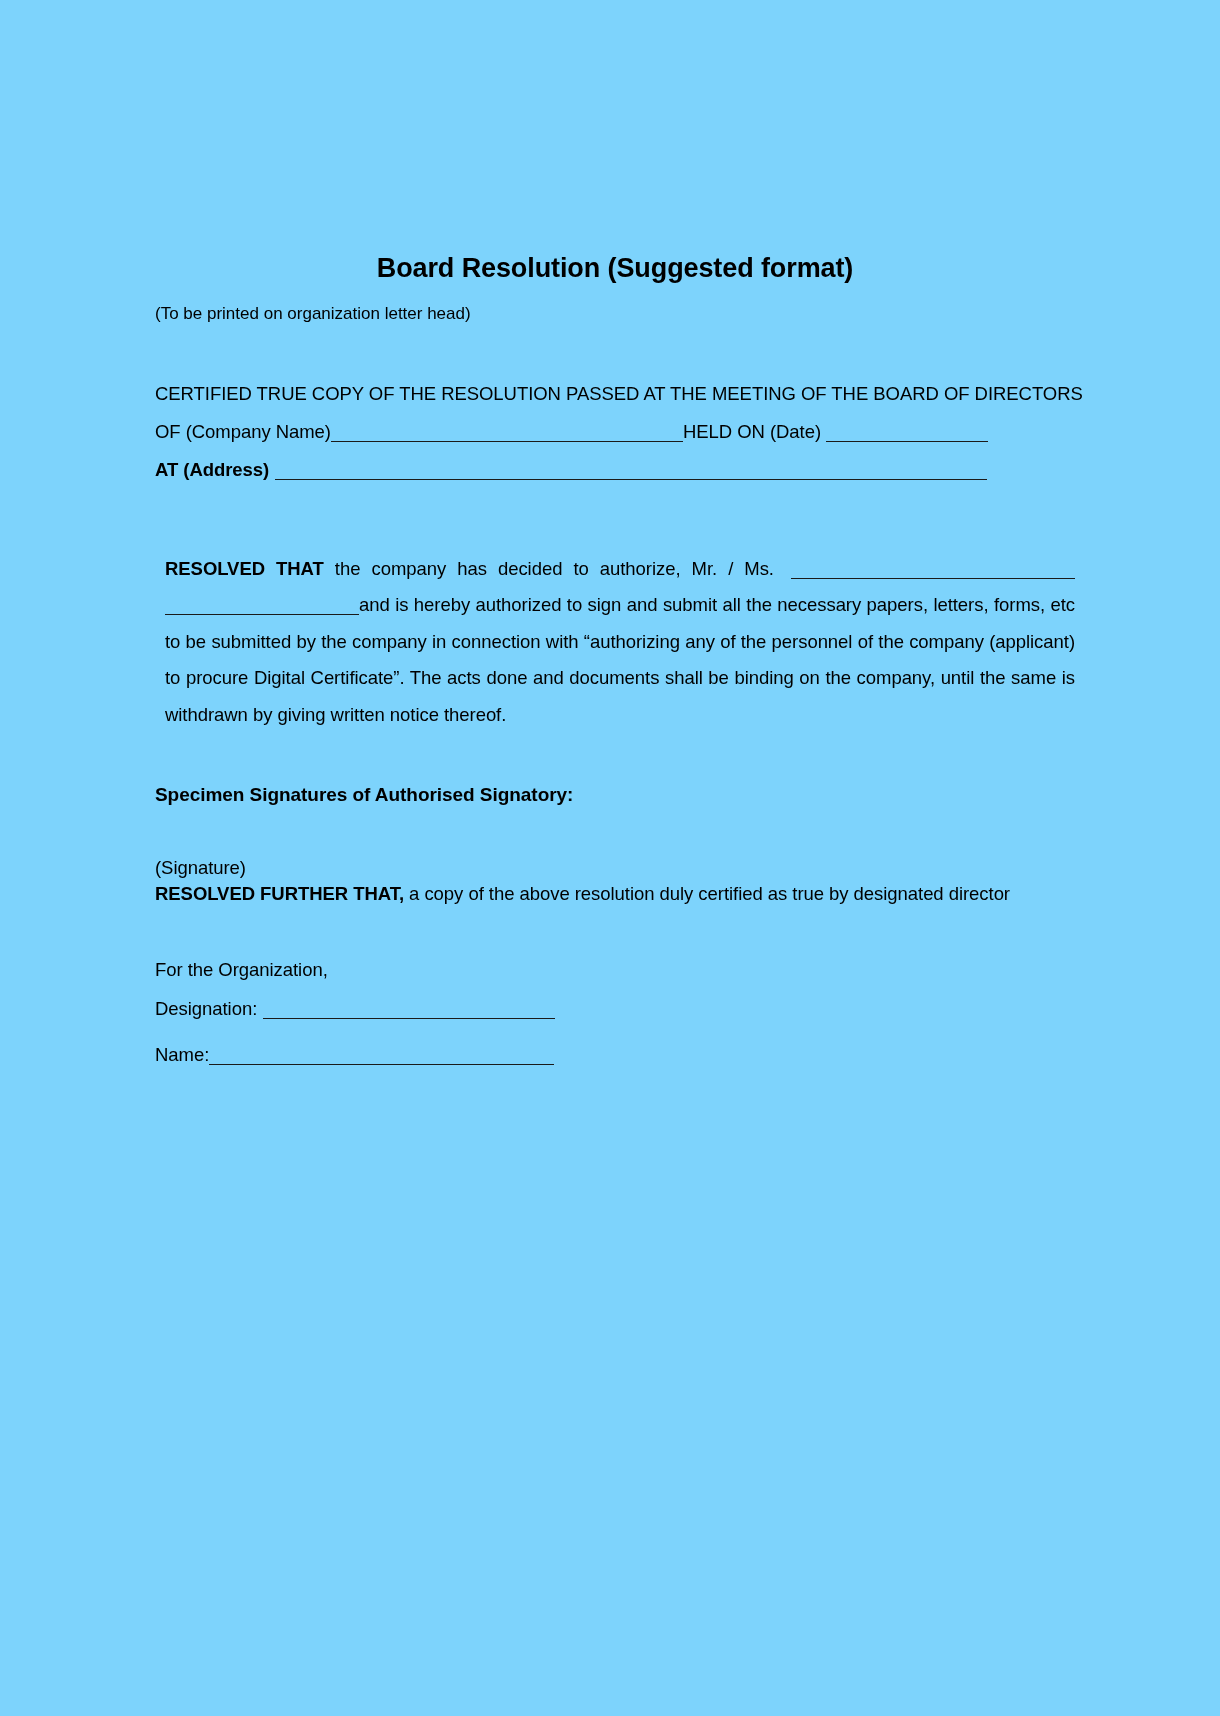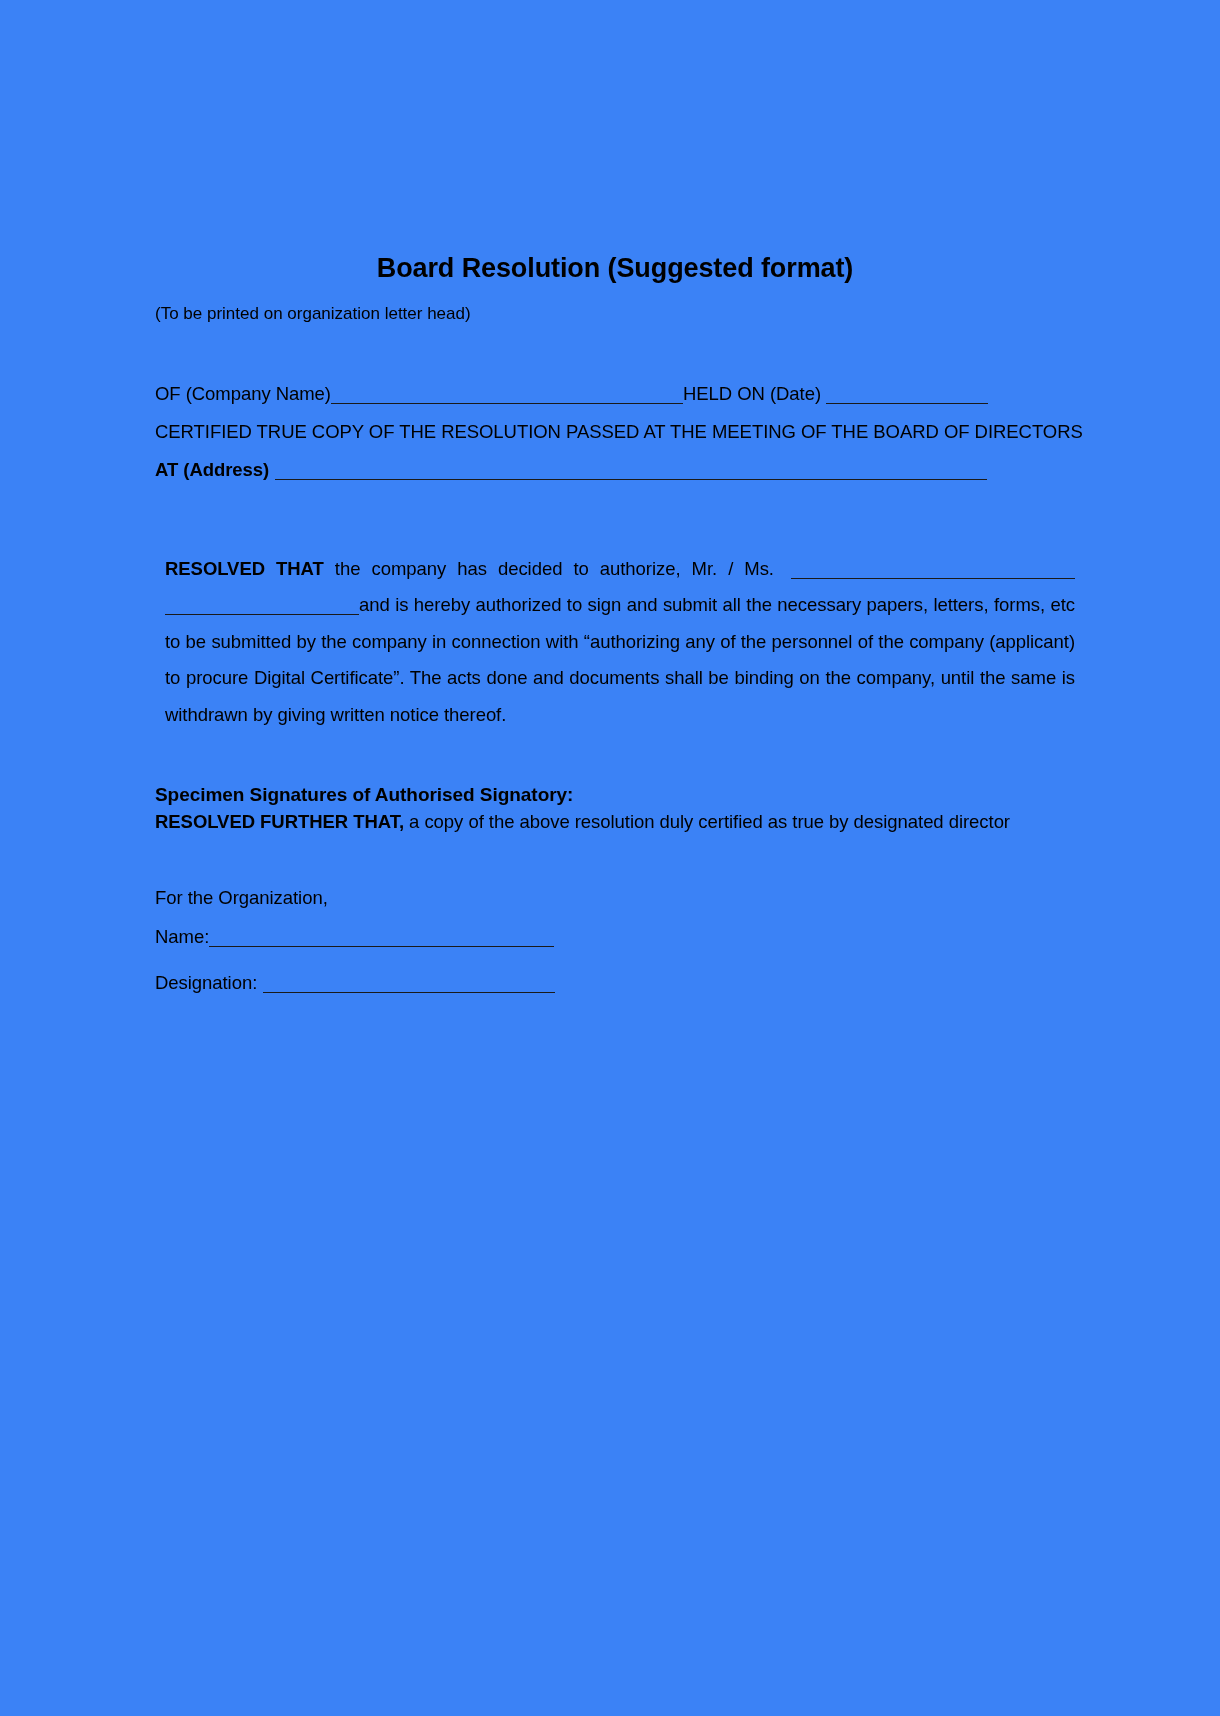--- a/index.html
+++ b/index.html
@@ -12,21 +12,21 @@
     width: 1220px;
     height: 1716px;
     font-family: "Liberation Sans", sans-serif;
     color: #000000;
     -webkit-font-smoothing: antialiased;
   }
   .page {
     position: relative;
     width: 1220px;
     height: 1716px;
-    background: #3b82f6;
+    background: #7dd3fc;
     box-sizing: border-box;
   }
   .content {
     position: absolute;
     left: 155px;
     top: 0;
     width: 920px;
   }
   .doc-title {
     text-align: center;
@@ -133,47 +133,48 @@
 
 <div class="page">
   <div class="content">
 
     <h1 class="doc-title">Board Resolution (Suggested format)</h1>
 
     <div class="doc-subtitle">(To be printed on organization letter head)</div>
 
     <div class="block-gap-1"></div>
 
+    <div class="line">CERTIFIED TRUE COPY OF THE RESOLUTION PASSED AT THE MEETING OF THE BOARD OF DIRECTORS</div>
+
     <div class="line">
       <span>OF (Company Name)</span><span class="rule rule-company"></span><span>HELD ON  (Date)</span> <span class="rule rule-date"></span>
     </div>
-
-    <div class="line">CERTIFIED TRUE COPY OF THE RESOLUTION PASSED AT THE MEETING OF THE BOARD OF DIRECTORS</div>
 
     <div class="line-addr">
       <span>AT (Address)</span><span class="rule rule-address"></span>
     </div>
 
     <div class="para para-resolved">
       <span class="first-line"><b>RESOLVED THAT</b><span> the company has decided to authorize, Mr. / Ms. </span><span class="rule rule-person"></span></span><span class="rule rule-person2"></span><span>and is hereby authorized to sign and submit all the necessary papers, letters, forms, etc to be submitted by the company in connection with “authorizing any of the personnel of the company (applicant) to procure Digital Certificate”. The acts done and documents shall be binding on the company, until the same is withdrawn by giving written notice thereof.</span>
     </div>
 
     <div class="heading-specimen">Specimen Signatures of Authorised Signatory:</div>
 
+    <div class="signature-label">(Signature)</div>
 
     <div class="para-further">
       <b>RESOLVED FURTHER THAT,</b><span> a copy of the above resolution duly certified as true by designated director</span>
     </div>
 
 
     <div class="for-org">For the Organization,</div>
 
 
     <div class="field-line">
-      <span>Name:</span><span class="rule rule-name"></span>
+      <span>Designation:</span><span class="rule rule-designation"></span>
     </div>
 
     <div class="field-line">
-      <span>Designation:</span><span class="rule rule-designation"></span>
+      <span>Name:</span><span class="rule rule-name"></span>
     </div>
 
   </div>
 </div>
 
 </body></html>

